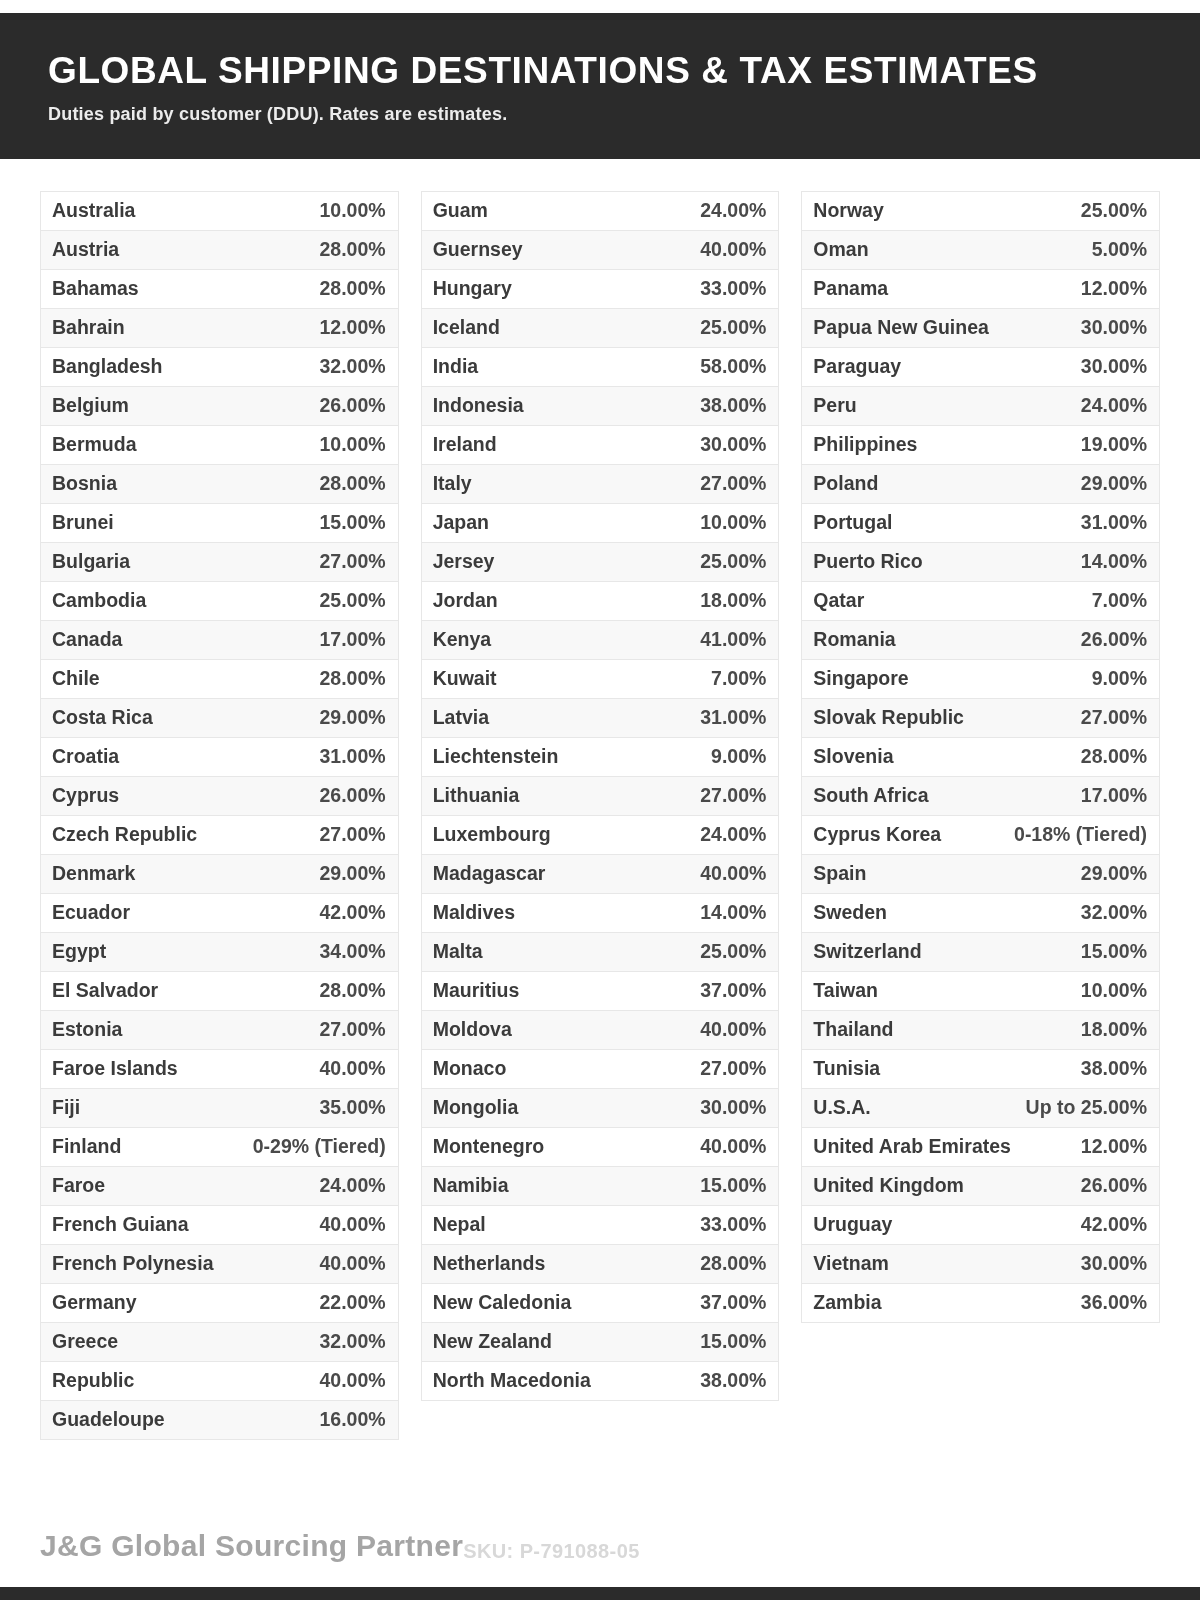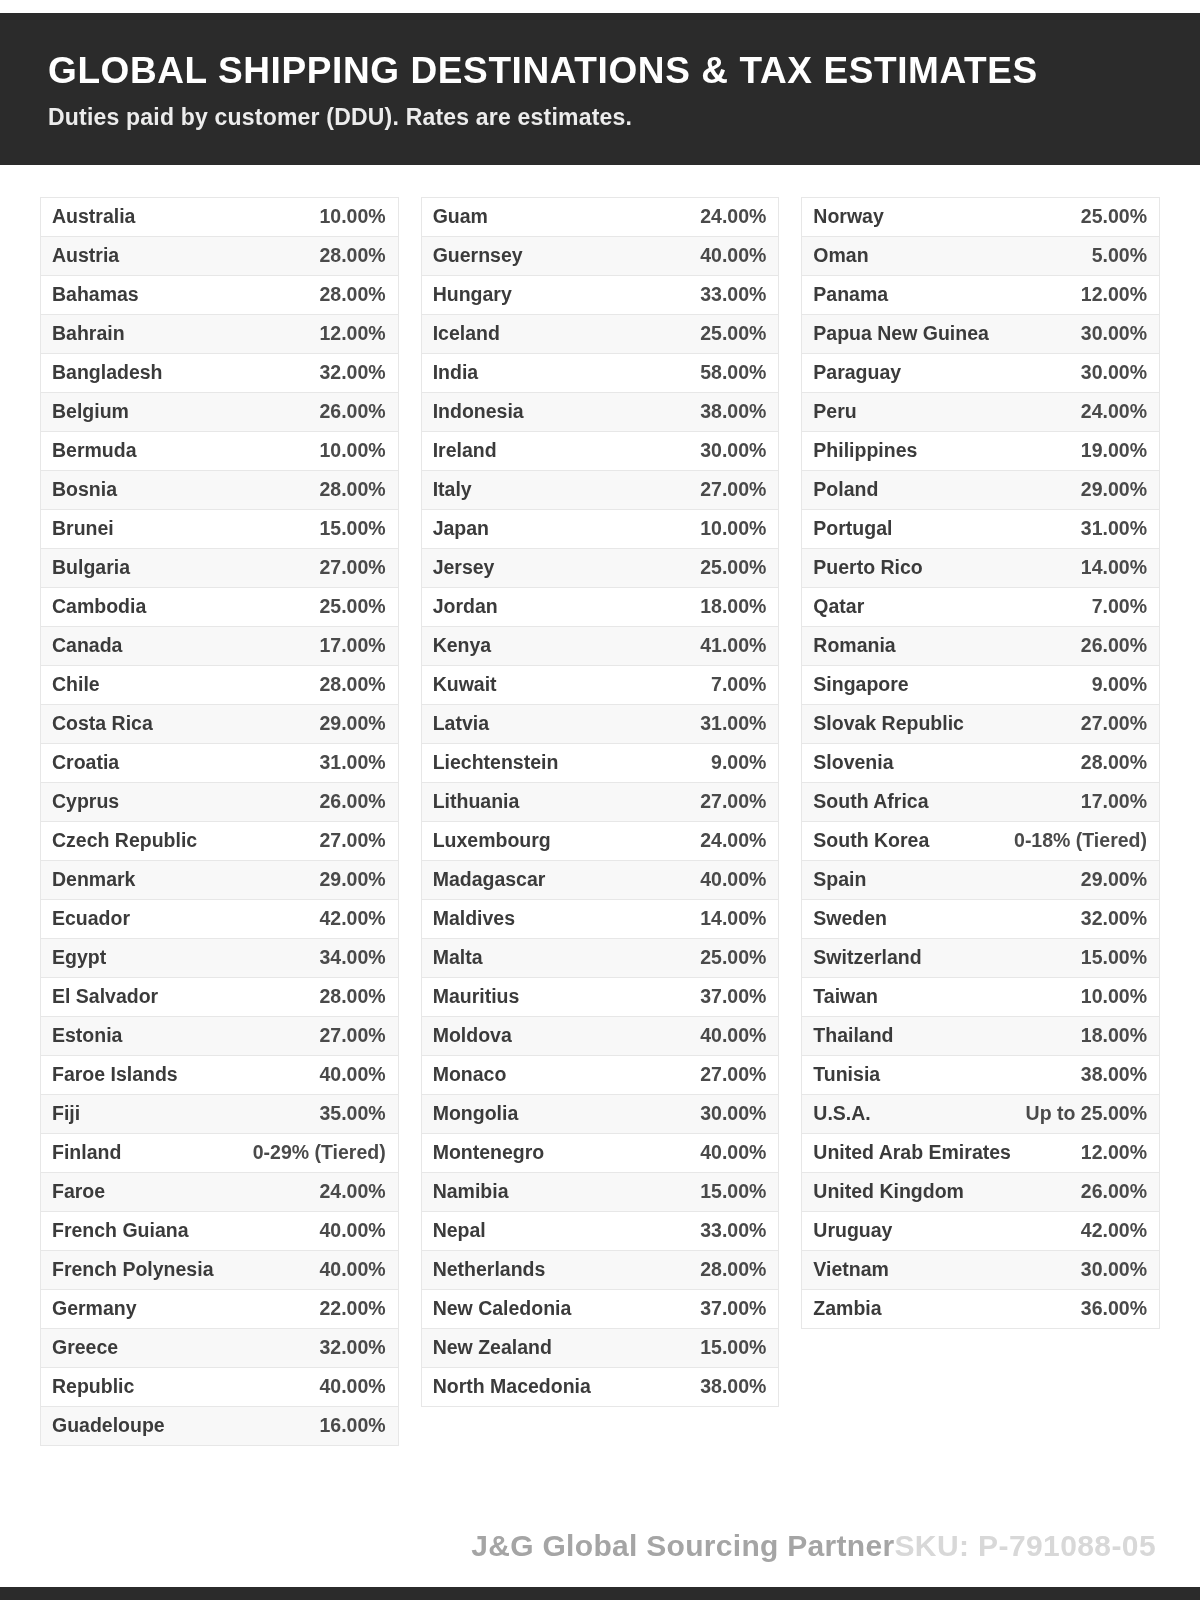--- a/index.html
+++ b/index.html
@@ -28,21 +28,21 @@
     margin: 0;
     font-size: 37px;
     line-height: 1.1;
     font-weight: 800;
     letter-spacing: 0.6px;
     white-space: nowrap;
     color: #ffffff;
   }
   .subtitle {
     margin: 12px 0 0 0;
-    font-size: 23px;
+    font-size: 18px;
     font-weight: 700;
     letter-spacing: 0.2px;
     color: #ececec;
   }
 
   
   .table {
     padding: 32px 40px 0 40px;
     display: grid;
     grid-template-columns: repeat(3, 1fr);
@@ -75,33 +75,33 @@
     font-weight: 700;
     color: #4a4a4a;
     white-space: nowrap;
     text-align: right;
   }
 
   
   .footer {
     margin-top: auto;
     display: flex;
-    justify-content: flex-end;
+    justify-content: flex-start;
     align-items: flex-end;
     padding: 0 44px 24px 40px;
     flex: 0 0 auto;
   }
   .brand {
     font-size: 30px;
     font-weight: 800;
     letter-spacing: 0.3px;
     color: #a5a5a5;
   }
   .sku {
-    font-size: 30px;
+    font-size: 20px;
     font-weight: 700;
     letter-spacing: 0.4px;
     color: #d8d8d8;
   }
   .bottom-bar {
     height: 26px;
     background: var(--header-bg, #2b2b2b);
     flex: 0 0 auto;
   }
 </style>
@@ -509,21 +509,21 @@
     <span class="country">Slovenia</span>
     <span class="rate">28.00%</span>
   </div>
 
   <div class="row">
     <span class="country">South Africa</span>
     <span class="rate">17.00%</span>
   </div>
 
   <div class="row">
-    <span class="country">South Korea</span>
+    <span class="country">Cyprus Korea</span>
     <span class="rate">0-18% (Tiered)</span>
   </div>
 
   <div class="row">
     <span class="country">Spain</span>
     <span class="rate">29.00%</span>
   </div>
 
   <div class="row">
     <span class="country">Sweden</span>

